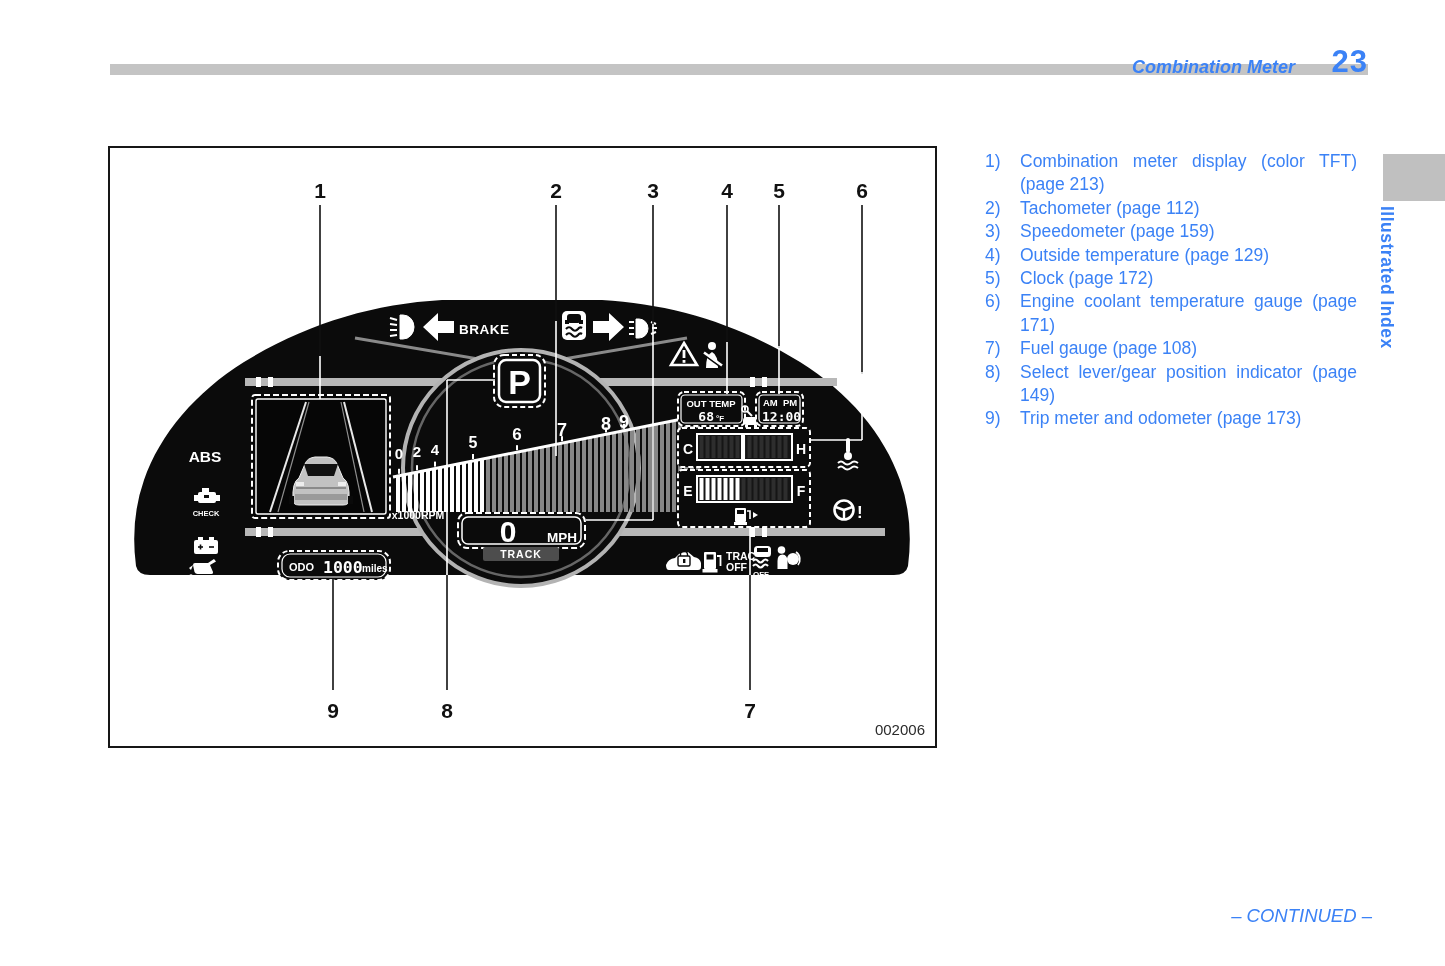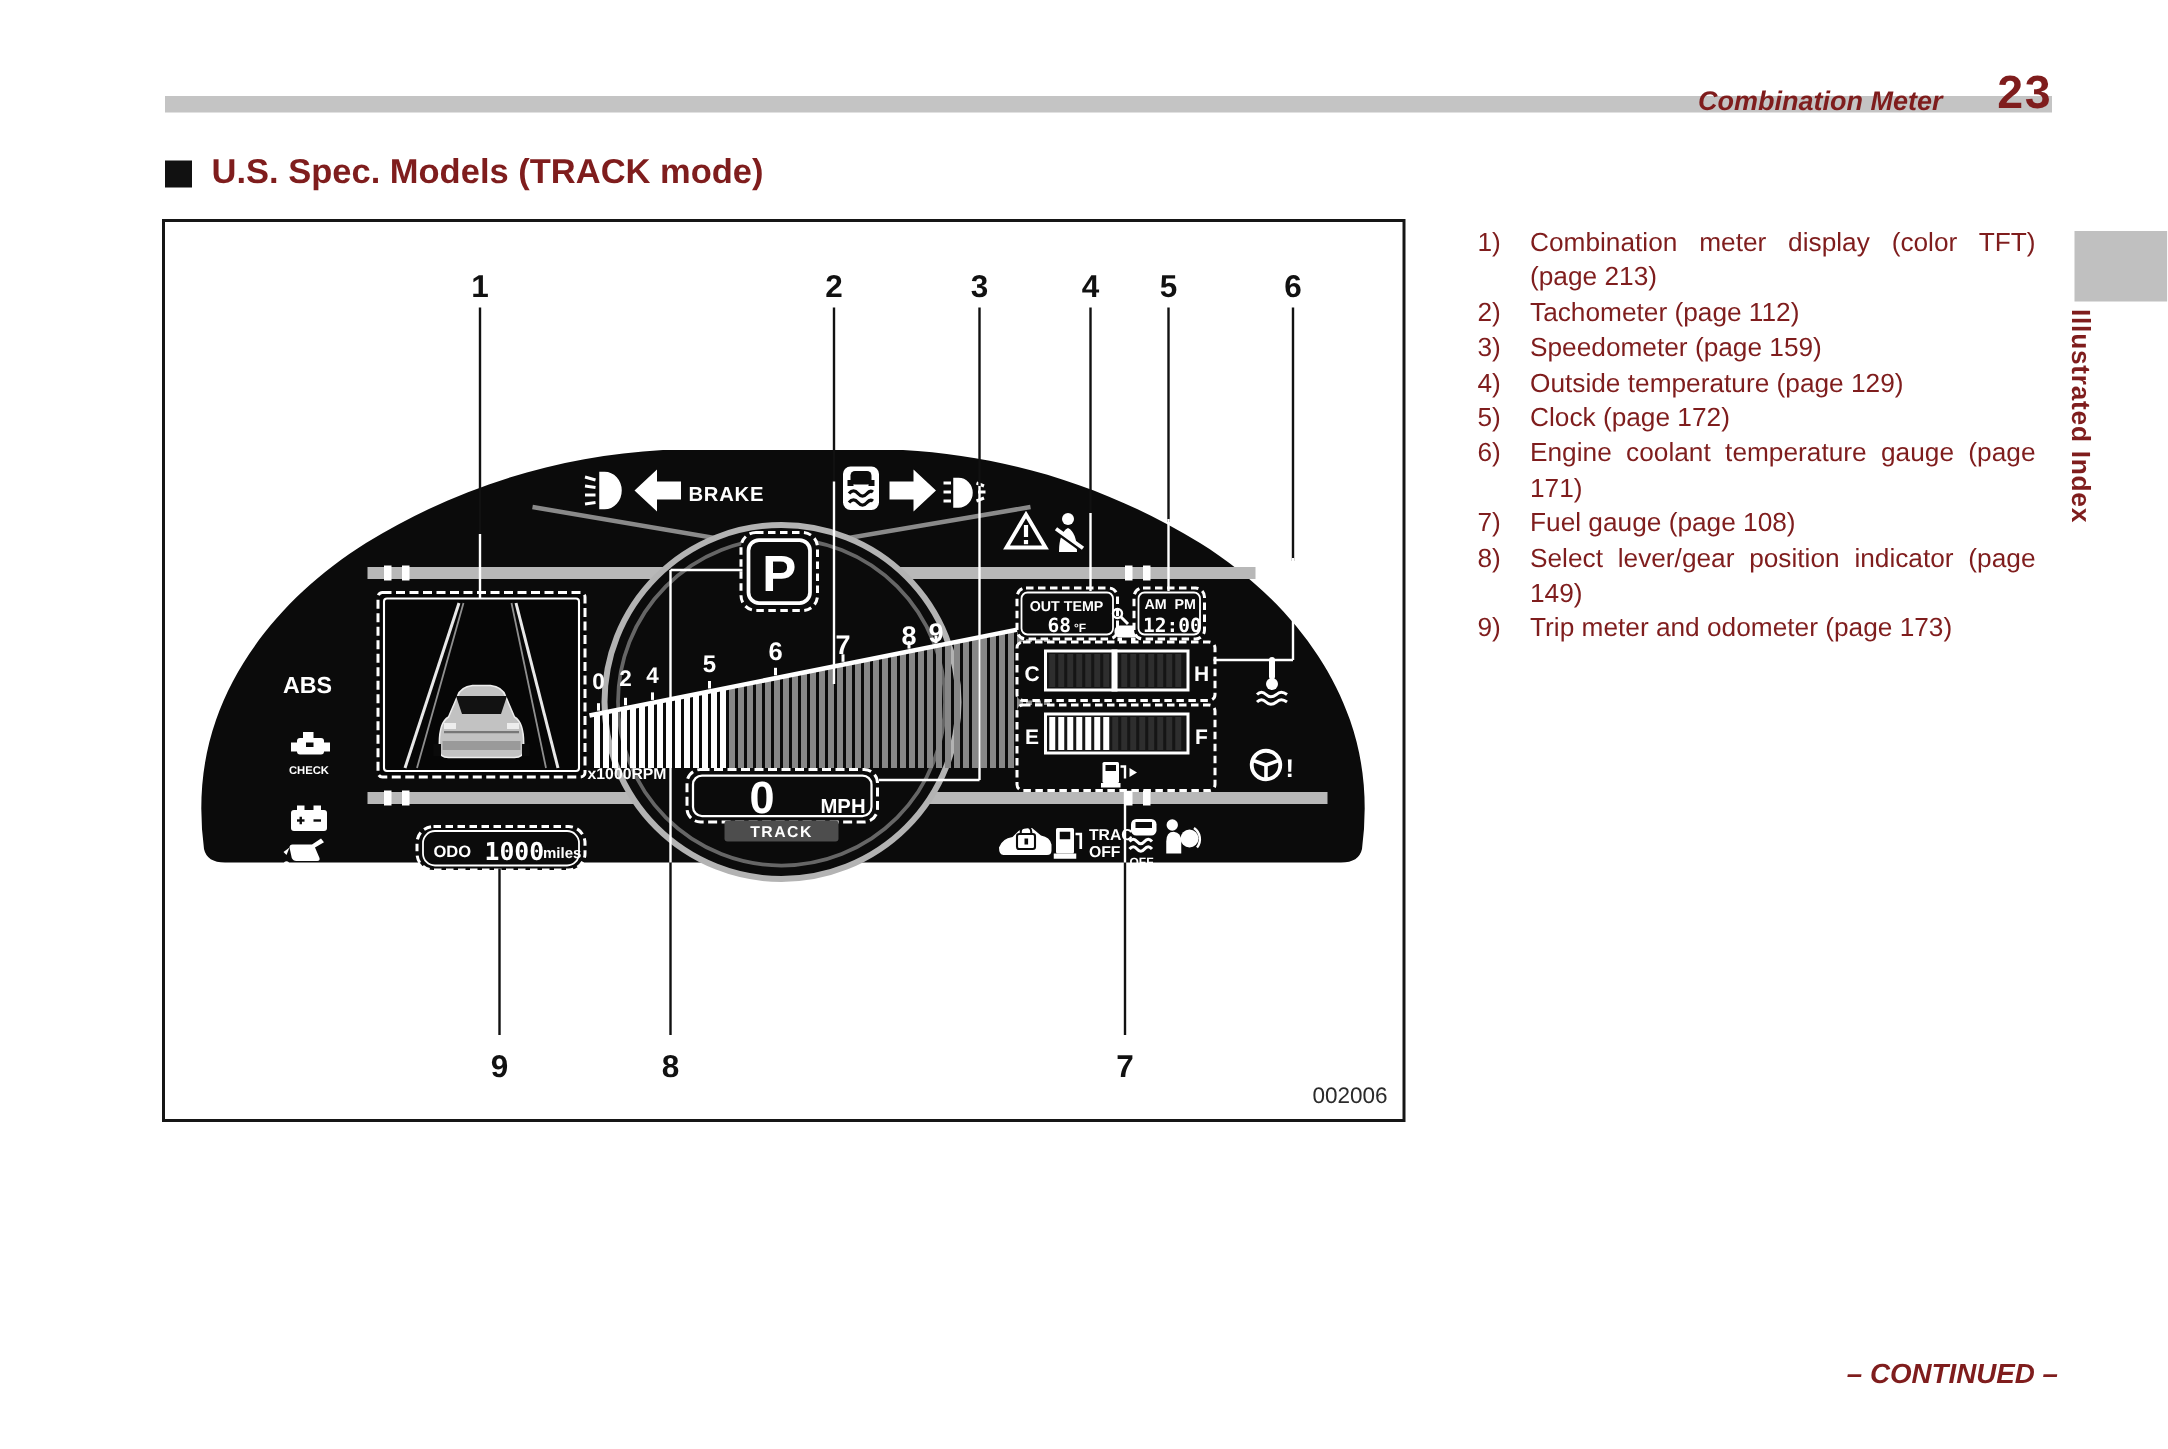--- a/index.html
+++ b/index.html
@@ -1,57 +1,53 @@
 <!DOCTYPE html>
 <html><head>
 <meta charset="utf-8">
 <style>
   html,body{margin:0;padding:0;background:#fff;}
   .page{position:relative;width:1445px;height:966px;background:#fff;overflow:hidden;
-        font-family:"Liberation Sans",sans-serif;color:#7f1d1d;}
+        font-family:"Liberation Sans",sans-serif;color:#3b82f6;}
   
   .header-rule{position:absolute;left:110px;top:64px;width:1258px;height:11px;background:#c4c4c4;}
   .hdr-section{position:absolute;right:150px;top:57px;font-style:italic;font-weight:bold;font-size:18px;}
   .hdr-page{position:absolute;right:77px;top:44px;font-weight:bold;font-size:31px;letter-spacing:1px;text-align:right;}
   
   .title{position:absolute;left:110px;top:101px;display:flex;align-items:center;gap:13px;
          font-weight:bold;font-size:23px;}
   .title .sq{width:18px;height:18px;background:#111;flex:0 0 18px;margin-top:2px;}
   
   .figure{position:absolute;left:108px;top:146px;width:825px;height:598px;border:2px solid #161616;background:#fff;}
   
   .legend{position:absolute;left:985px;top:150px;width:372px;font-size:17.5px;line-height:23.4px;}
   .legend-item{display:flex;}
   .legend-item .num{flex:0 0 35px;}
   .legend-item p{margin:0;flex:1;text-align:justify;}
   
   .tab{position:absolute;left:1383px;top:154px;width:62px;height:47px;background:#c0c0c0;}
   .tab-label{position:absolute;left:1376px;top:206px;writing-mode:vertical-rl;
              font-weight:bold;font-size:17.5px;letter-spacing:.5px;}
   
-  .continued{position:absolute;right:73px;top:905px;font-style:italic;font-weight:bold;font-size:18.5px;margin-left:43px;}
+  .continued{position:absolute;right:73px;top:905px;font-style:italic;font-weight:normal;font-size:18.5px;margin-left:43px;}
   
   svg text{font-family:"Liberation Sans",sans-serif;fill:#fff;}
   svg text.seg{font-family:"DejaVu Sans Mono",monospace;}
   svg text.callout{fill:#111;font-size:21px;font-weight:bold;}
   svg text.figcode{fill:#2b2b2b;font-size:15px;font-weight:normal;}
 </style>
 </head>
 <body>
 
 <div class="page">
 
   <div class="header-rule"></div>
   <div class="hdr-section">Combination Meter</div>
   <div class="hdr-page">23</div>
 
-  <div class="title">
-    <span class="sq"></span>
-    <span>U.S. Spec. Models (TRACK mode)</span>
-  </div>
 
   <div class="figure">
   <svg width="825" height="598" viewBox="0 0 825 598">
 
     <path fill="#0b0b0b" d="M 26,418 Q 20,372 34,332 C 50,286 86,244 134,214 C 196,176 262,156 332,152
          L 492,152 C 562,156 628,176 690,214 C 738,244 774,286 790,332
          Q 804,372 798,418 Q 796,427 784,427 L 40,427 Q 28,427 26,418 Z"></path>
 
     <g>
       <rect x="135" y="230" width="592" height="8" fill="#b8b8b8"></rect>

